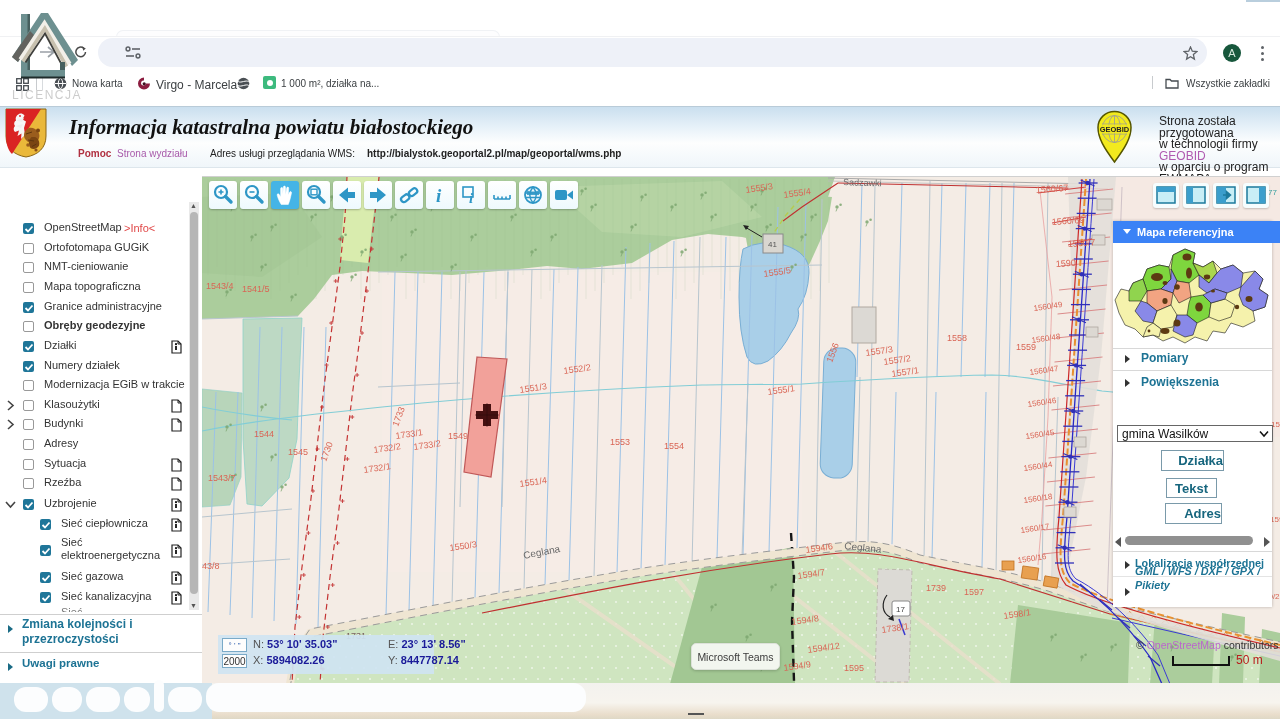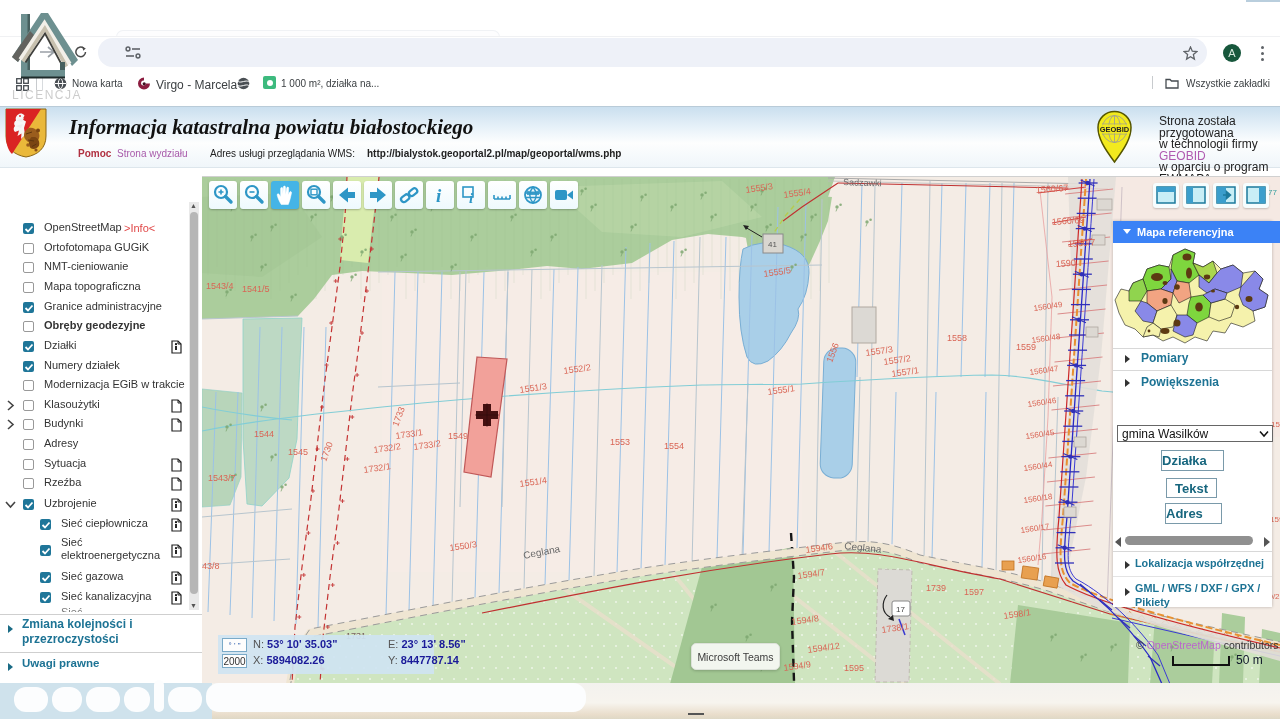--- a/index.html
+++ b/index.html
@@ -877,21 +877,21 @@
   <div class="abs" style="left:20px;top:477px;width:25px;height:14px;background:#fdfdfd;border:1px solid #7aaac8;color:#333;font-size:10px;text-align:center;line-height:13px;">2000</div>
   <div class="abs" style="left:51px;top:461px;font-size:11px;color:#555;">N: <b style="color:#1a1a99;">53° 10' 35.03"</b></div>
       <div class="abs" style="left:186px;top:461px;font-size:11px;color:#555;">E: <b style="color:#1a1a99;">23° 13' 8.56"</b></div>
   <div class="abs" style="left:51px;top:477px;font-size:11px;color:#555;">X: <b style="color:#1a1a99;">5894082.26</b></div>
       <div class="abs" style="left:186px;top:477px;font-size:11px;color:#555;">Y: <b style="color:#1a1a99;">8447787.14</b></div>
   <div class="abs" style="left:489px;top:466px;width:89px;height:27px;background:#f2f6ef;border:1px solid #dde2da;border-radius:5px;box-shadow:0 1px 3px rgba(0,0,0,0.2);color:#3c3c3c;font-size:10.5px;text-align:center;line-height:26px;">Microsoft Teams</div>
   <div class="abs" style="left:934px;top:462px;font-size:10.5px;color:#444;white-space:nowrap;">© <span style="color:#bb66cc;">OpenStreetMap</span> <span style="color:#333;">contributors</span></div>
   <svg class="abs" style="left:970px;top:478px;" width="60" height="12" viewBox="0 0 60 12">
         <path d="M1 1 V10 H57 V1" stroke="#111" stroke-width="2" fill="none"></path>
       </svg>
-  <div class="abs" style="left:1034px;top:476px;font-size:12px;color:#0f172a;">50 m</div>
+  <div class="abs" style="left:1034px;top:476px;font-size:12px;color:#b91c1c;">50 m</div>
 </div>
 
   <div class="abs" id="rightpanel" style="left:1113px;top:221px;width:159px;height:386px;background:#ffffff;box-shadow:0 0 3px rgba(0,0,0,0.25);font-size:12px;color:#1d7394;">
     <div class="abs" style="left:0;top:0;width:186px;height:22px;background:#3b82f6;">
       <span style="position:absolute;left:10px;top:8px;width:0;height:0;border-left:4px solid transparent;border-right:4px solid transparent;border-top:5px solid #fff;"></span>
       <span style="position:absolute;left:24px;top:5px;color:#fff;font-weight:bold;font-size:11px;">Mapa referencyjna</span>
     </div>
     <svg class="abs" style="left:0px;top:24px;" width="159" height="100" viewBox="0 0 159 100">
       <g stroke="#1a1a1a" stroke-width="0.6">
         <path d="M2,55 L8,44 L16,46 L20,38 L30,34 L34,24 L46,20 L56,22 L60,10 L72,4 L82,8 L80,18 L90,22 L100,16 L108,24 L120,20 L130,28 L142,26 L150,34 L146,44 L155,50 L152,62 L140,66 L142,76 L130,82 L118,78 L112,88 L100,86 L94,96 L82,92 L72,98 L60,92 L50,96 L40,90 L30,92 L22,84 L12,80 L6,68 Z" fill="#f5f2ac"></path>
@@ -934,32 +934,32 @@
     <div class="abs" style="left:28px;top:130px;font-weight:bold;">Pomiary</div>
     <div class="abs" style="left:0;top:149px;width:159px;height:1px;background:#d8d8d8;"></div>
     <div class="abs" style="left:12px;top:158px;width:0;height:0;border-top:4px solid transparent;border-bottom:4px solid transparent;border-left:5px solid #333;"></div>
     <div class="abs" style="left:28px;top:154px;font-weight:bold;">Powiększenia</div>
     <div class="abs" style="left:4px;top:204px;width:156px;height:17px;background:#fff;border:1px solid #666;color:#111;font-size:12px;">
       <span style="position:absolute;left:4px;top:1px;">gmina Wasilków</span>
       <svg style="position:absolute;right:3px;top:4px;" width="10" height="8" viewBox="0 0 10 8">
           <path d="M1 1.5 L5 6 L9 1.5" stroke="#111" stroke-width="1.5" fill="none"></path>
         </svg>
     </div>
-    <div class="abs" style="left:48px;top:229px;width:63px;height:21px;background:#fff;border:1px solid #7a9aaa;text-align:left;line-height:20px;font-weight:bold;color:#17667e;font-size:13px;">Działka</div>
+    <div class="abs" style="left:48px;top:229px;width:63px;height:21px;background:#fff;border:1px solid #7a9aaa;text-align:right;line-height:20px;font-weight:bold;color:#17667e;font-size:13px;">Działka</div>
     <div class="abs" style="left:53px;top:257px;width:51px;height:20px;background:#fff;border:1px solid #7a9aaa;text-align:center;line-height:19px;font-weight:bold;color:#17667e;font-size:13px;">Tekst</div>
-    <div class="abs" style="left:52px;top:282px;width:57px;height:21px;background:#fff;border:1px solid #7a9aaa;text-align:left;line-height:20px;font-weight:bold;color:#17667e;font-size:13px;">Adres</div>
+    <div class="abs" style="left:52px;top:282px;width:57px;height:21px;background:#fff;border:1px solid #7a9aaa;text-align:right;line-height:20px;font-weight:bold;color:#17667e;font-size:13px;">Adres</div>
     <div class="abs" style="left:2px;top:316px;width:0;height:0;border-top:5px solid transparent;border-bottom:5px solid transparent;border-right:6px solid #555;"></div>
     <div class="abs" style="left:12px;top:315px;width:128px;height:9px;background:#909090;border-radius:4.5px;"></div>
     <div class="abs" style="left:151px;top:316px;width:0;height:0;border-top:5px solid transparent;border-bottom:5px solid transparent;border-left:6px solid #555;"></div>
     <div class="abs" style="left:0;top:330px;width:159px;height:1px;background:#d8d8d8;"></div>
     <div class="abs" style="left:12px;top:340px;width:0;height:0;border-top:4px solid transparent;border-bottom:4px solid transparent;border-left:5px solid #333;"></div>
     <div class="abs" style="left:22px;top:336px;font-weight:bold;font-size:10.8px;white-space:nowrap;">Lokalizacja współrzędnej</div>
     <div class="abs" style="left:0;top:355px;width:159px;height:1px;background:#e4e4e4;"></div>
     <div class="abs" style="left:12px;top:367px;width:0;height:0;border-top:4px solid transparent;border-bottom:4px solid transparent;border-left:5px solid #333;"></div>
-    <div class="abs" style="left:22px;top:360px;font-weight:bold;font-size:10.8px;line-height:14px;white-space:nowrap;">GML / WFS / DXF / GPX /<br>Pikiety</div>
+    <div class="abs" style="left:22px;top:343px;font-weight:bold;font-size:10.8px;line-height:14px;white-space:nowrap;font-style:italic;">GML / WFS / DXF / GPX /<br>Pikiety</div>
   </div>
 
   <div class="abs" style="left:1153px;top:183px;width:26px;height:25px;background:#f6fdfe;border-radius:3px;box-shadow:0 1px 2px rgba(0,0,0,0.2);"></div>
   <svg class="abs" style="left:1156px;top:186px;" width="20" height="18" viewBox="0 0 20 18">
       <rect x="1" y="1" width="18" height="16" fill="#c8eef6" stroke="#1c7a9c" stroke-width="1.5"></rect>
       <rect x="1" y="1" width="18" height="5" fill="#3b9ecc"></rect>
     </svg>
   <div class="abs" style="left:1183px;top:183px;width:26px;height:25px;background:#f6fdfe;border-radius:3px;box-shadow:0 1px 2px rgba(0,0,0,0.2);"></div>
   <svg class="abs" style="left:1186px;top:186px;" width="20" height="18" viewBox="0 0 20 18">
       <rect x="1" y="1" width="18" height="16" fill="#c8eef6" stroke="#1c7a9c" stroke-width="1.5"></rect>

